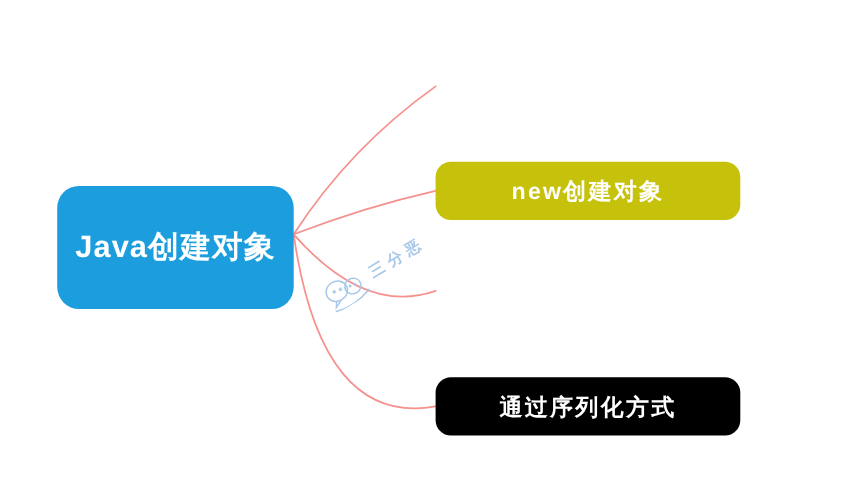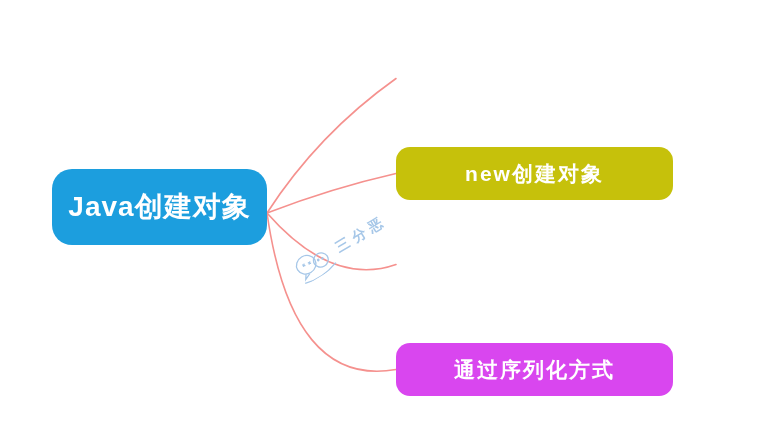--- a/index.html
+++ b/index.html
@@ -29,21 +29,21 @@
     justify-content: center;
     box-sizing: border-box;
     text-align: center;
     font-weight: bold;
     color: #ffffff;
   }
   .node-root {
     left: 52px;
     top: 169px;
     width: 215px;
-    height: 76px;
+    height: 112px;
     border-radius: 20px;
     font-size: 28px;
     letter-spacing: 1px;
   }
   .node-branch {
     left: 396px;
     width: 277px;
     height: 53px;
     border-radius: 14px;
     font-size: 21px;
@@ -86,21 +86,21 @@
   <div class="node node-root" style="background-color: rgb(28, 158, 222); color: rgb(255, 255, 255);">
     <span>Java创建对象</span>
   </div>
 
 
   <div class="node node-branch branch-2" style="background-color: rgb(198, 193, 11); color: rgb(255, 255, 255);">
     <span>new创建对象</span>
   </div>
 
 
-  <div class="node node-branch branch-4" style="background-color: #d946ef; color: rgb(255, 255, 255);">
+  <div class="node node-branch branch-4" style="background-color: #000000; color: rgb(255, 255, 255);">
     <span>通过序列化方式</span>
   </div>
 
   <div class="watermark">
     <svg width="42" height="30" viewBox="0 0 42 30" fill="none" stroke-width="1.3" stroke="#A6C7E8">
       <ellipse cx="13.5" cy="12.5" rx="10" ry="9"></ellipse>
       <path d="M 8.5 20.5 L 5.5 25 L 12 22"></path>
       <ellipse cx="28.5" cy="16" rx="7.5" ry="7"></ellipse>
       <path d="M 10 10.5 l 2.4 2.4 M 12.4 10.5 l -2.4 2.4"></path>
       <path d="M 16 11.5 l 2.4 2.4 M 18.4 11.5 l -2.4 2.4"></path>

